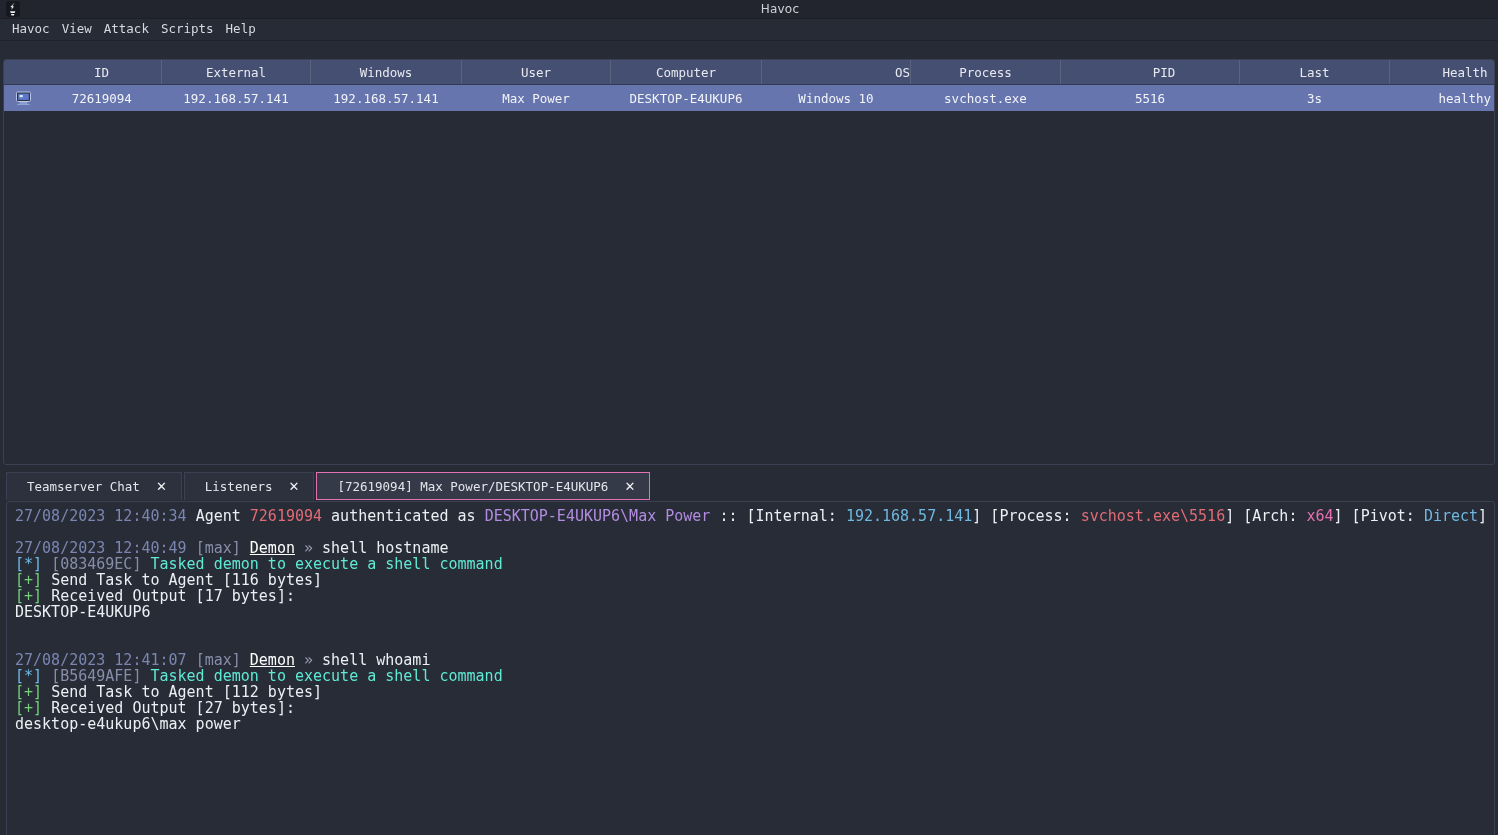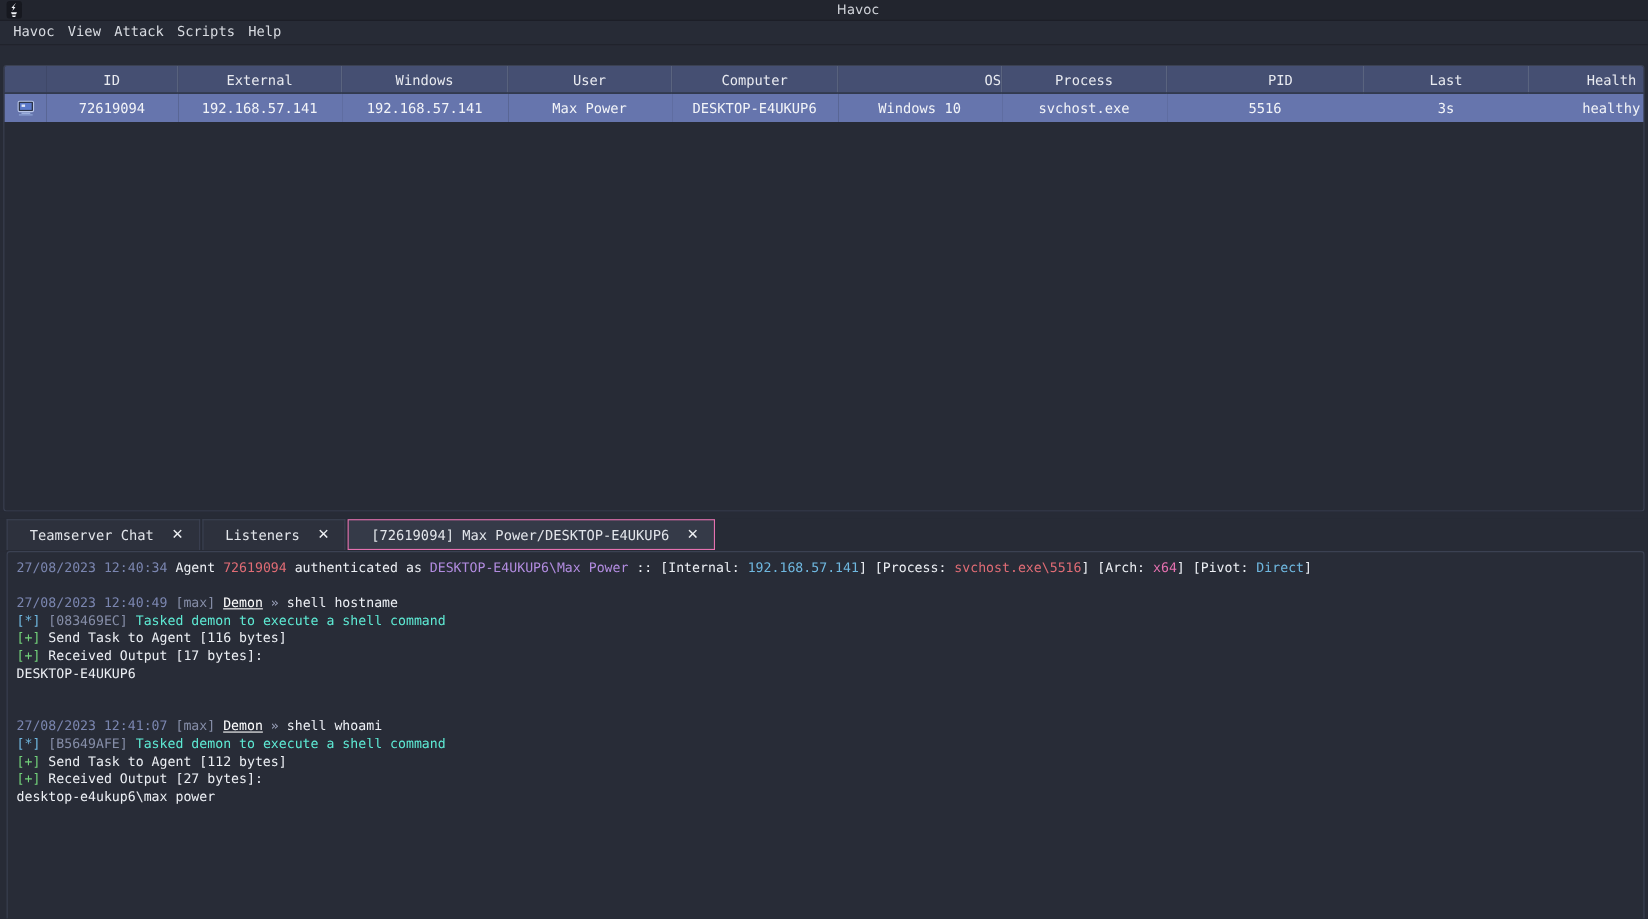--- a/index.html
+++ b/index.html
@@ -157,21 +157,21 @@
     height: 364px;
     background: #282c37;
     border: 1px solid #3b4152;
     border-radius: 3px;
     box-sizing: border-box;
     overflow: hidden;
     position: relative;
   }
   #console-inner {
     padding: 6px 8px 0 8px;
-    font-size: 12px;
+    font-size: 15px;
     line-height: 16px;
     white-space: pre;
     font-family: "DejaVu Sans Mono", monospace;
   }
   .log-line { white-space: pre; }
   .log-blank { height: 16px; }
 
   .c-ts      { color: #7b86b0; }
   .c-white   { color: #eceff4; }
   .c-red     { color: #e06c75; }

